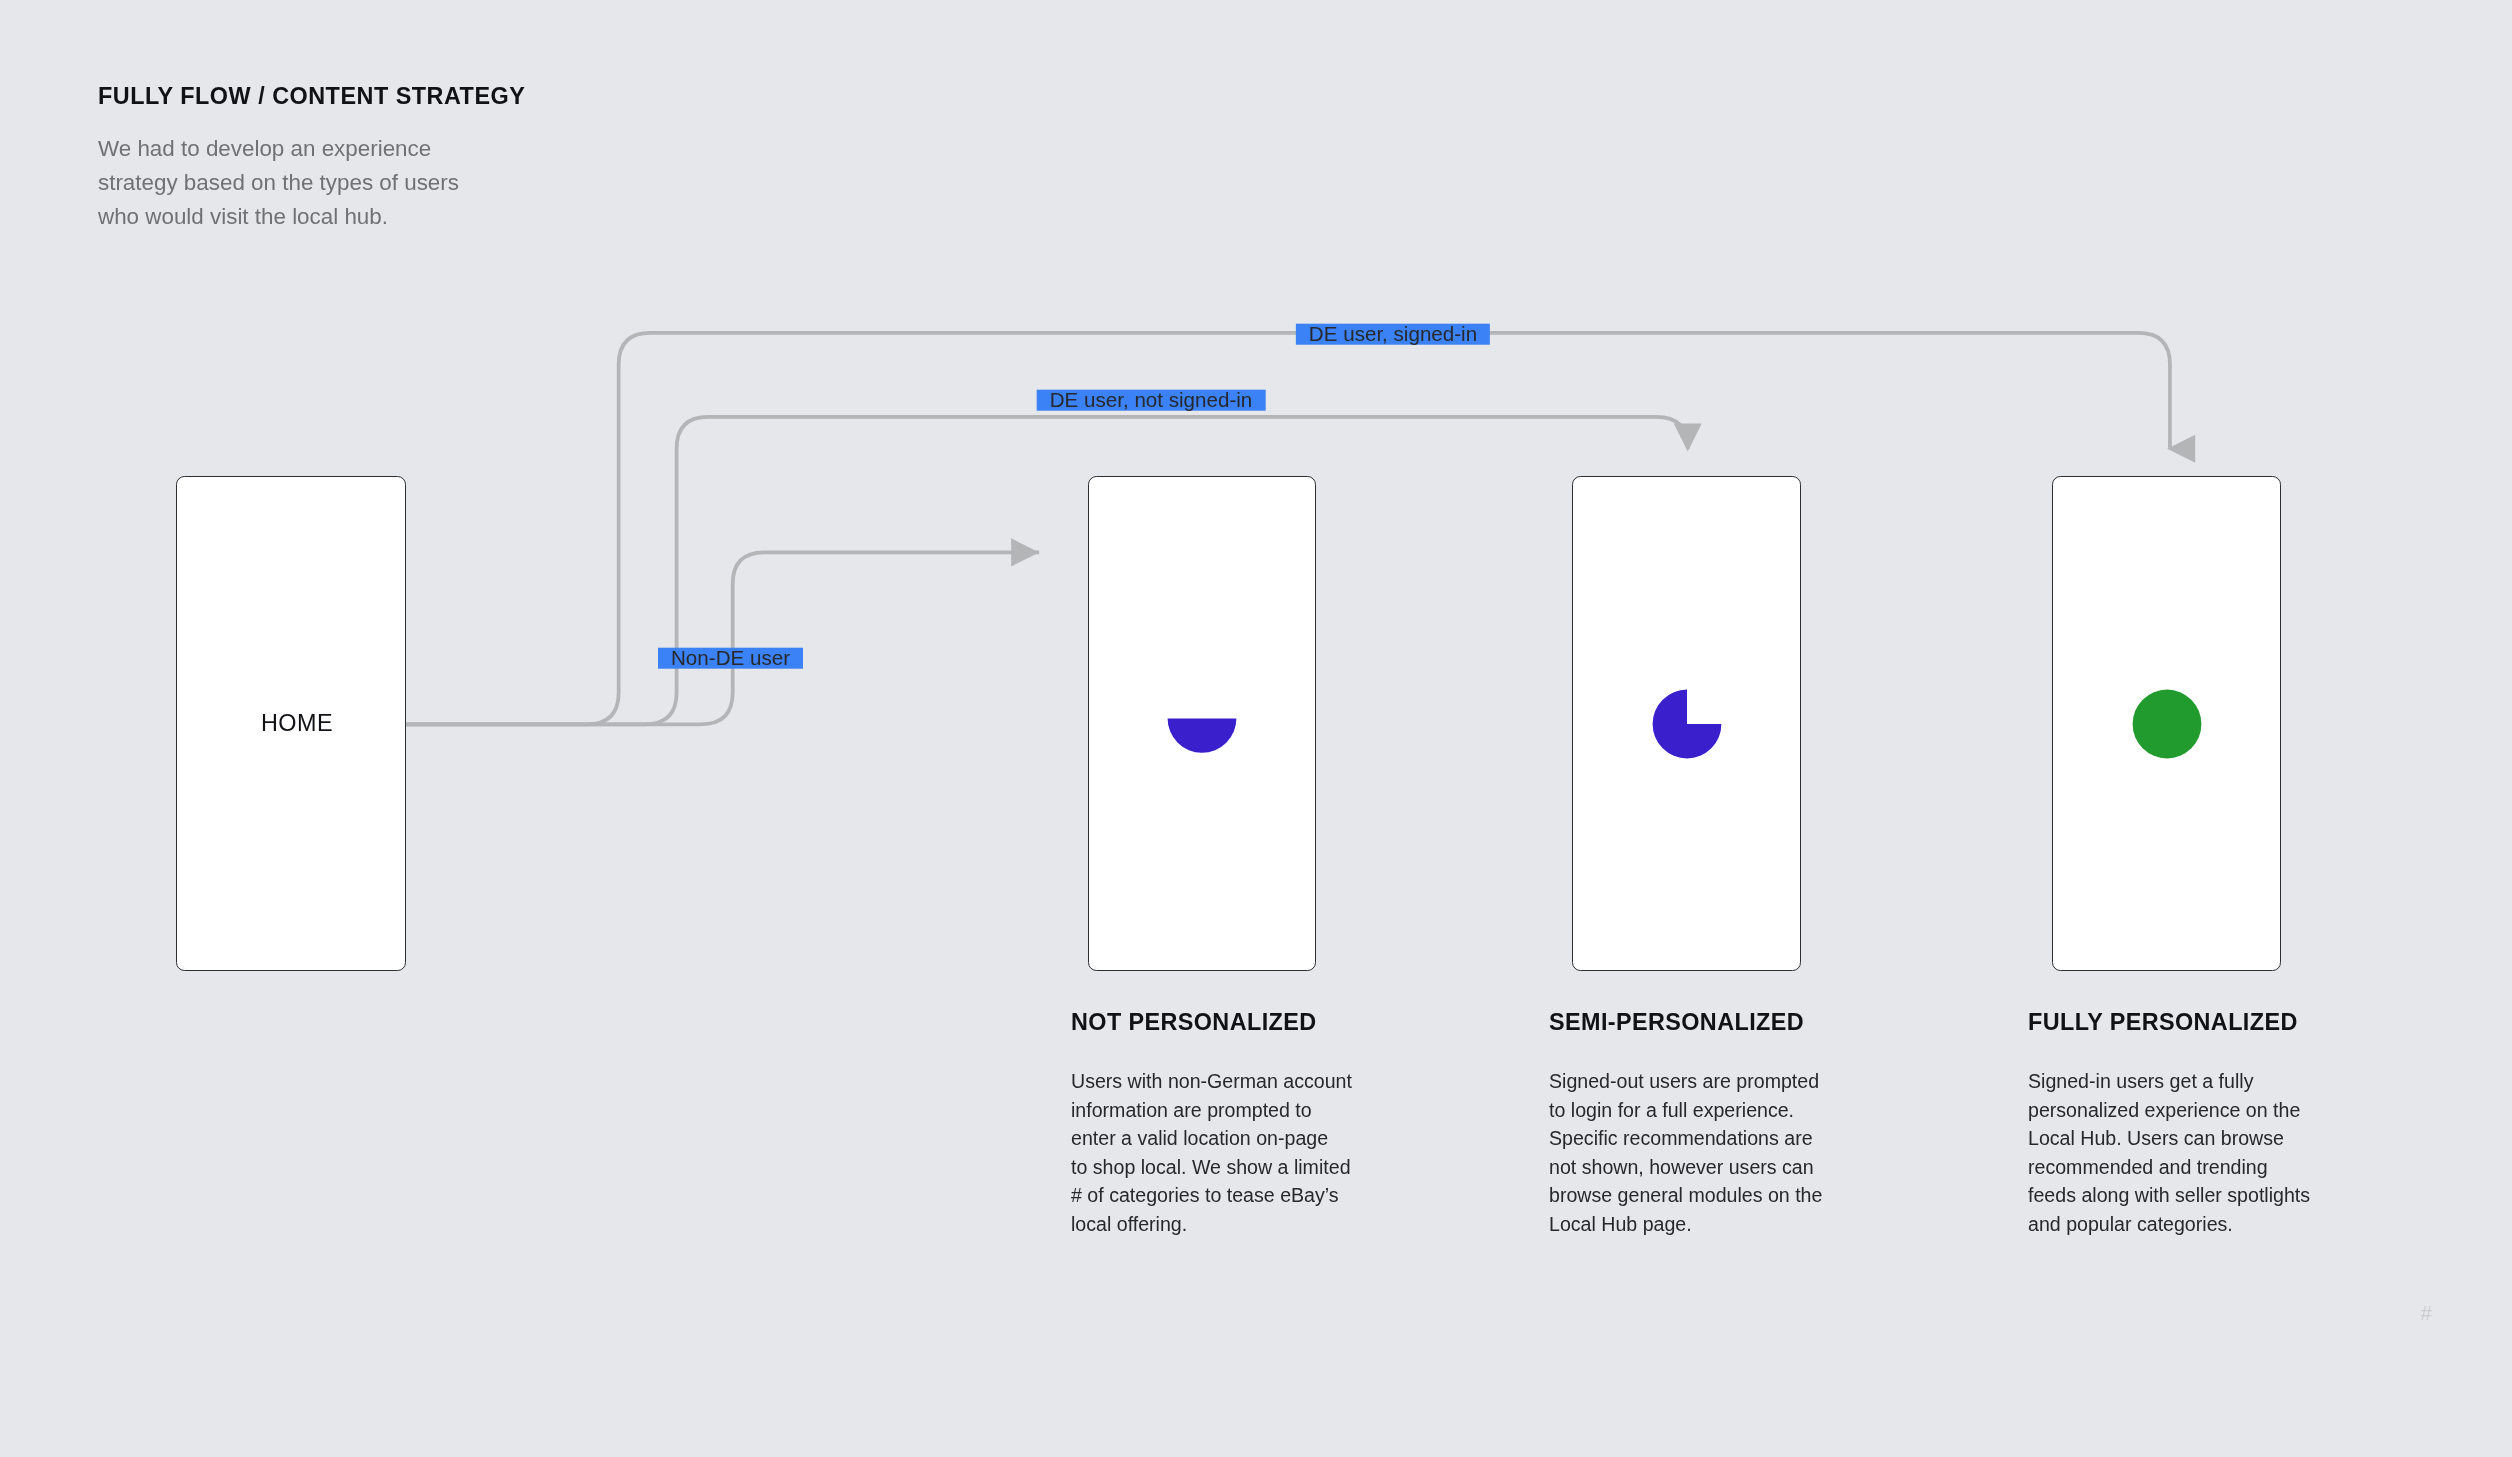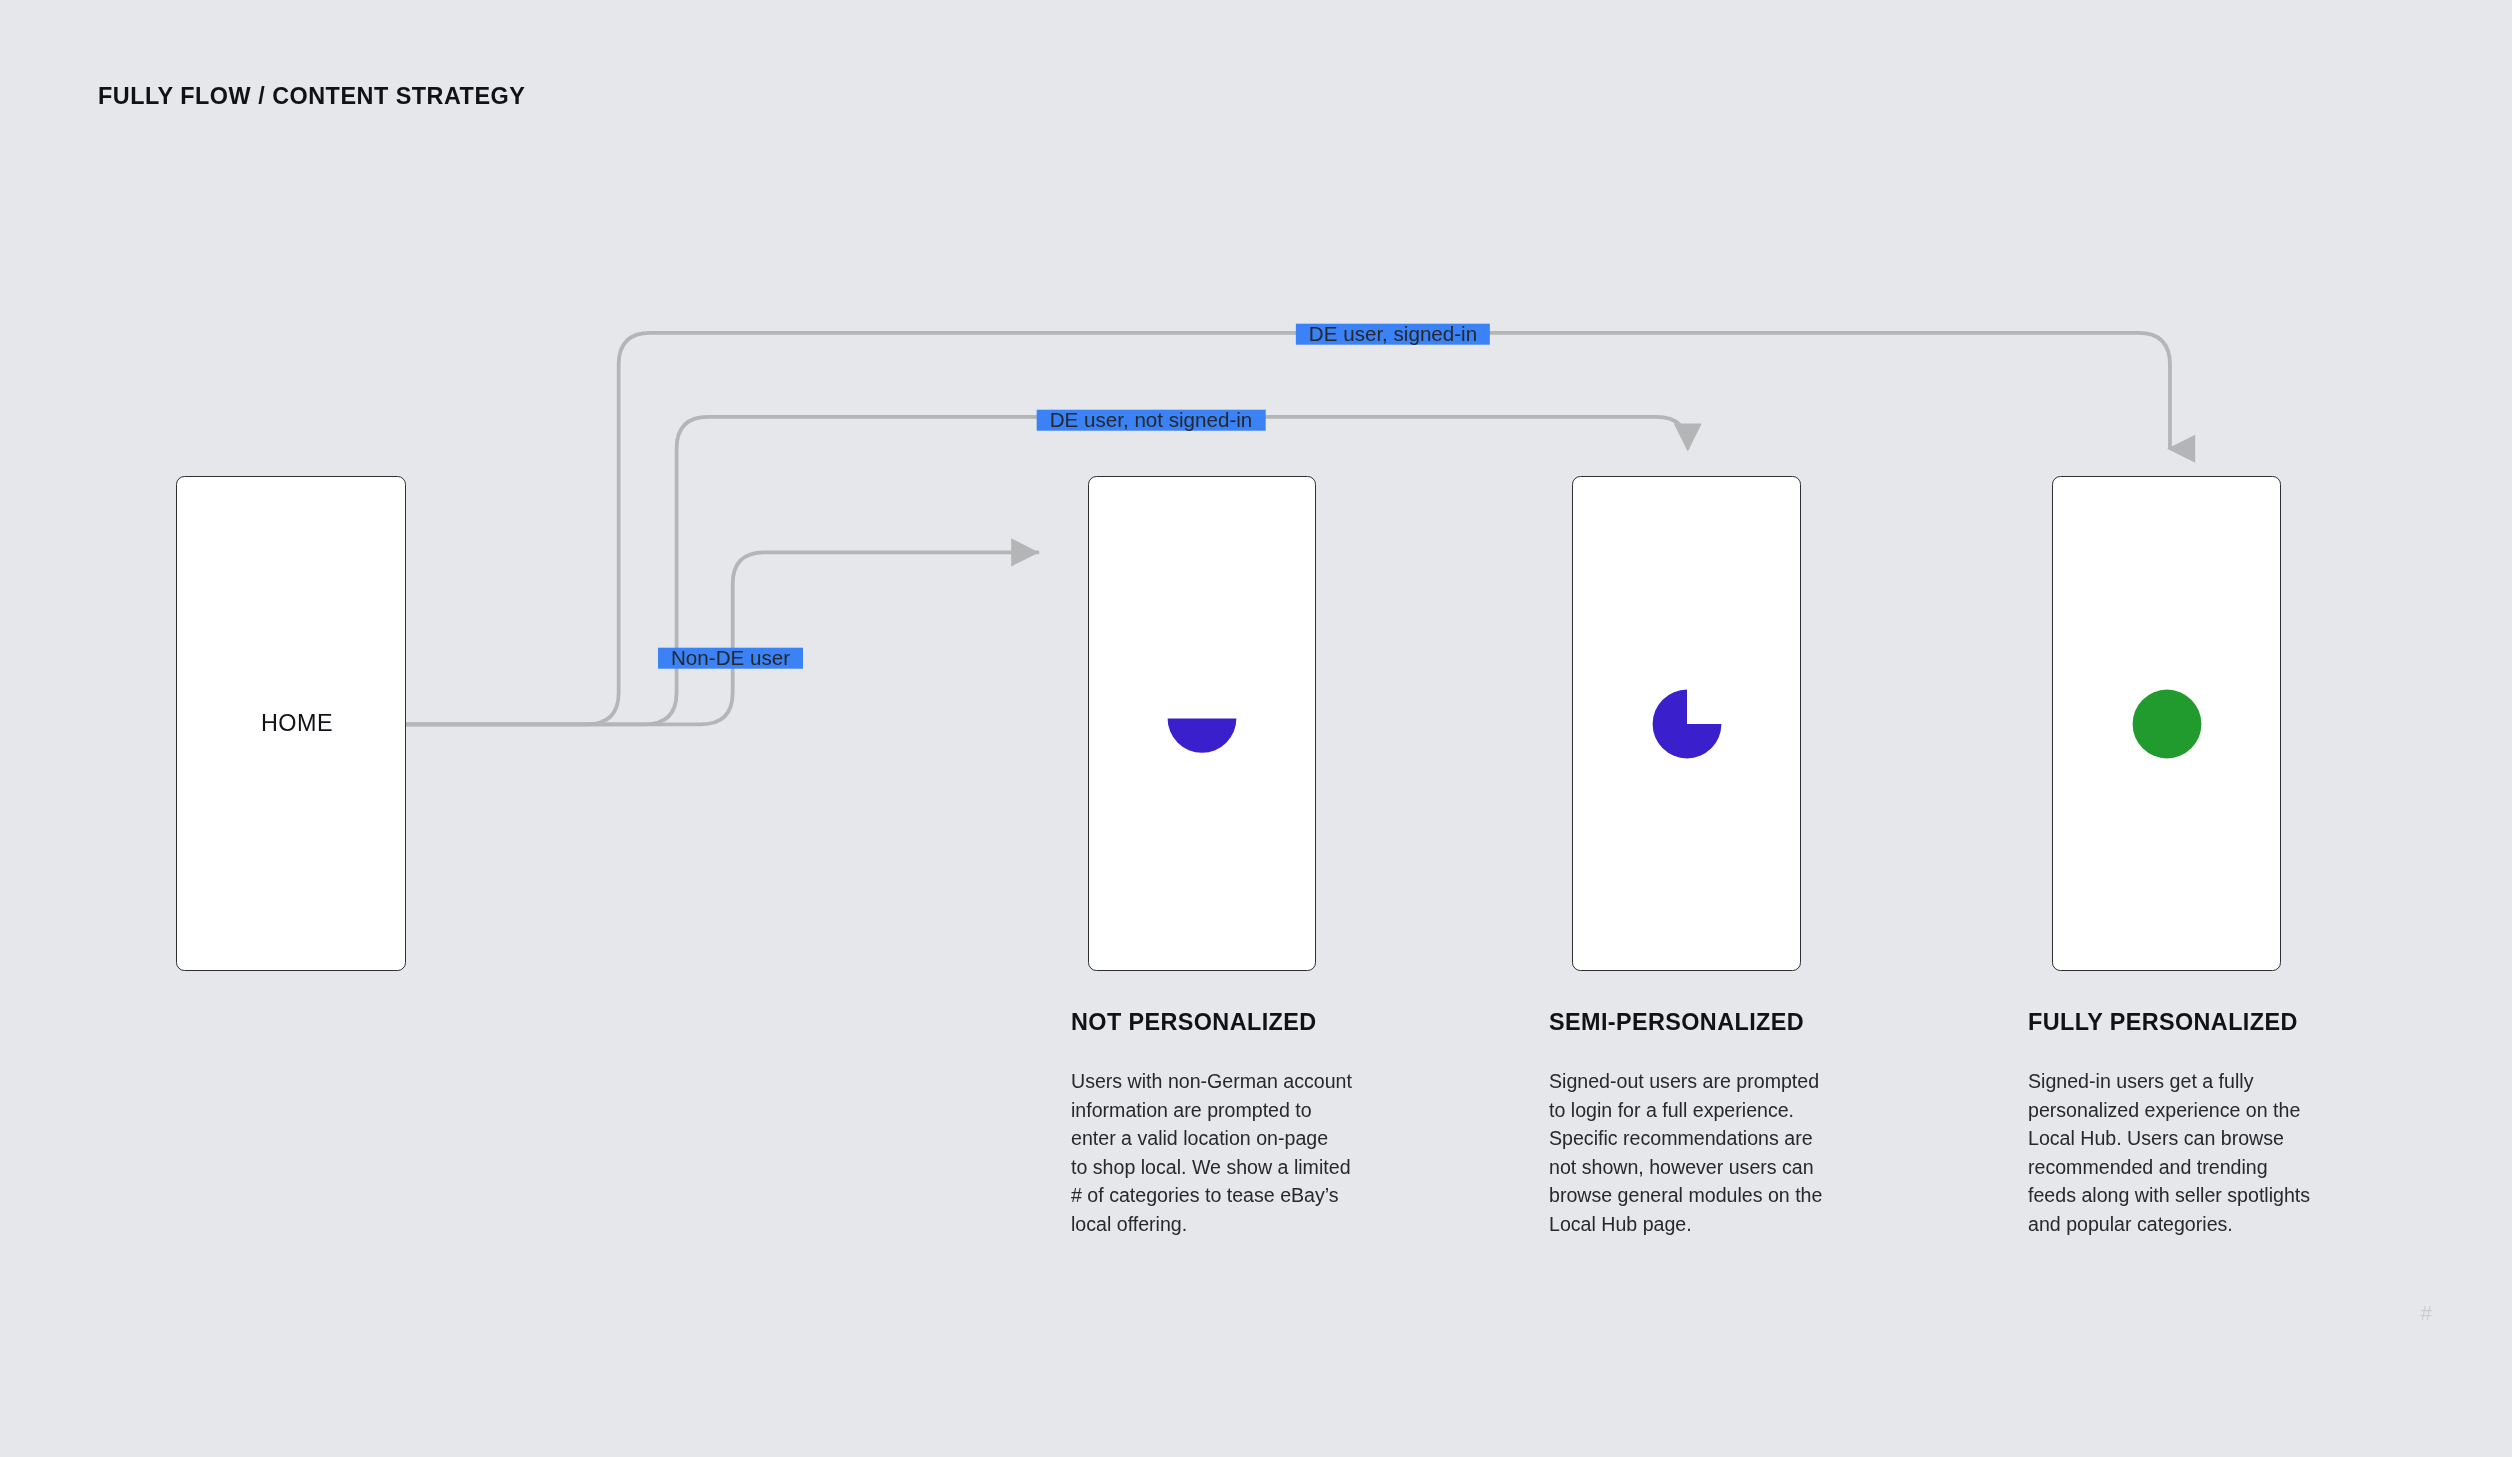--- a/index.html
+++ b/index.html
@@ -68,20 +68,25 @@
     font-size:20.6px; color:#c9ccd0; line-height:1; user-select:none;
   }
 </style>
 </head>
 <body>
 
 <div id="board">
 
   <div class="header">
     <div class="header-title">FULLY FLOW / CONTENT STRATEGY</div>
+    <div class="header-sub">
+      <span>We had to develop an experience</span>
+      <span>strategy based on the types of users</span>
+      <span>who would visit the local hub.</span>
+    </div>
   </div>
 
   <svg id="wires" viewBox="0 0 2688 1560" width="2512" height="1458" xmlns="http://www.w3.org/2000/svg">
     <defs>
       <marker id="arrow-down" viewBox="0 0 12 12" refX="6" refY="10" markerWidth="9" markerHeight="9" orient="auto-start-reverse">
         <path d="M 1 1 L 11 1 L 6 11 z" fill="#b4b5b7"></path>
       </marker>
       <marker id="arrow-right" viewBox="0 0 12 12" refX="11" refY="6" markerWidth="9" markerHeight="9" orient="auto">
         <path d="M 1 1 L 11 6 L 1 11 z" fill="#b4b5b7"></path>
       </marker>
@@ -95,21 +100,21 @@
       <path d="M 433 775 L 690 775 Q 724 775 724 741 L 724 480 Q 724 446 758 446
                L 1772 446 Q 1806 446 1806 480 L 1806 480" marker-end="url(#arrow-down)"></path>
 
       <path d="M 433 775 L 750 775 Q 784 775 784 741 L 784 625 Q 784 591 818 591
                L 1112 591" marker-end="url(#arrow-right)"></path>
     </g>
   </svg>
 
   <div class="edge-label" style="left:1393px; top:334px;">DE user, signed-in</div>
 
-  <div class="edge-label" style="left:1151px; top:420px;">DE user, not signed-in</div>
+  <div class="edge-label" style="left:1151px; top:400px;">DE user, not signed-in</div>
 
   <div class="edge-label left-anchor" style="left:658px; top:658px;">Non-DE user</div>
 
   <div class="card card-home" style="left:176px; top:476px; width:230px; height:495px;">
     <span class="card-home-label">HOME</span>
   </div>
 
   <div class="card card-screen" style="left:1088px; top:476px; width:228px; height:495px;">
     <svg class="glyph" width="80" height="80" viewBox="0 0 100 100">
       <path d="M 7 43 A 43 43 0 0 0 93 43 Z" fill="#3a20cd"></path>

